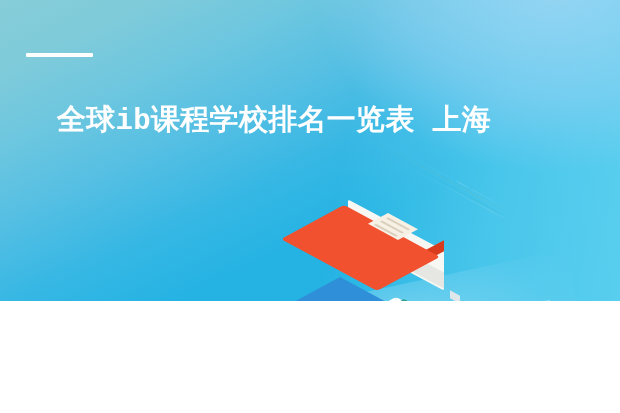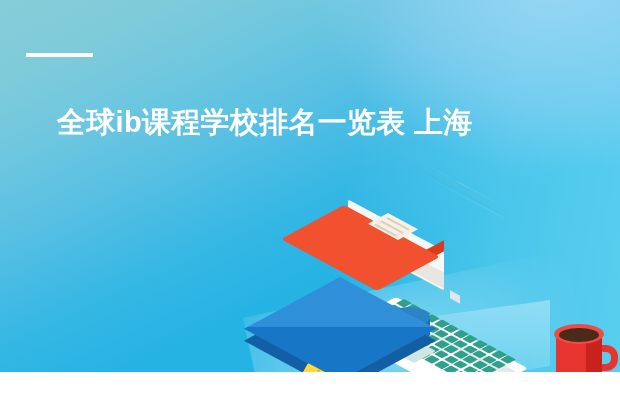--- a/index.html
+++ b/index.html
@@ -3,23 +3,23 @@
 <meta charset="utf-8">
 <style>
   html, body {
     margin: 0;
     padding: 0;
     background: #ffffff;
   }
   #banner {
     position: relative;
     width: 620px;
-    height: 372px;
+    height: 301px;
     overflow: hidden;
-    font-family: Liberation Sans, sans-serif;
+    font-family: Liberation Mono, monospace;
   }
   
   .bg-base {
     position: absolute;
     inset: 0;
     background: linear-gradient(155deg,
        #86cdd8 0%,
        #7fcbda 12%,
        #6ec7df 24%,
        #55bfe3 38%,

